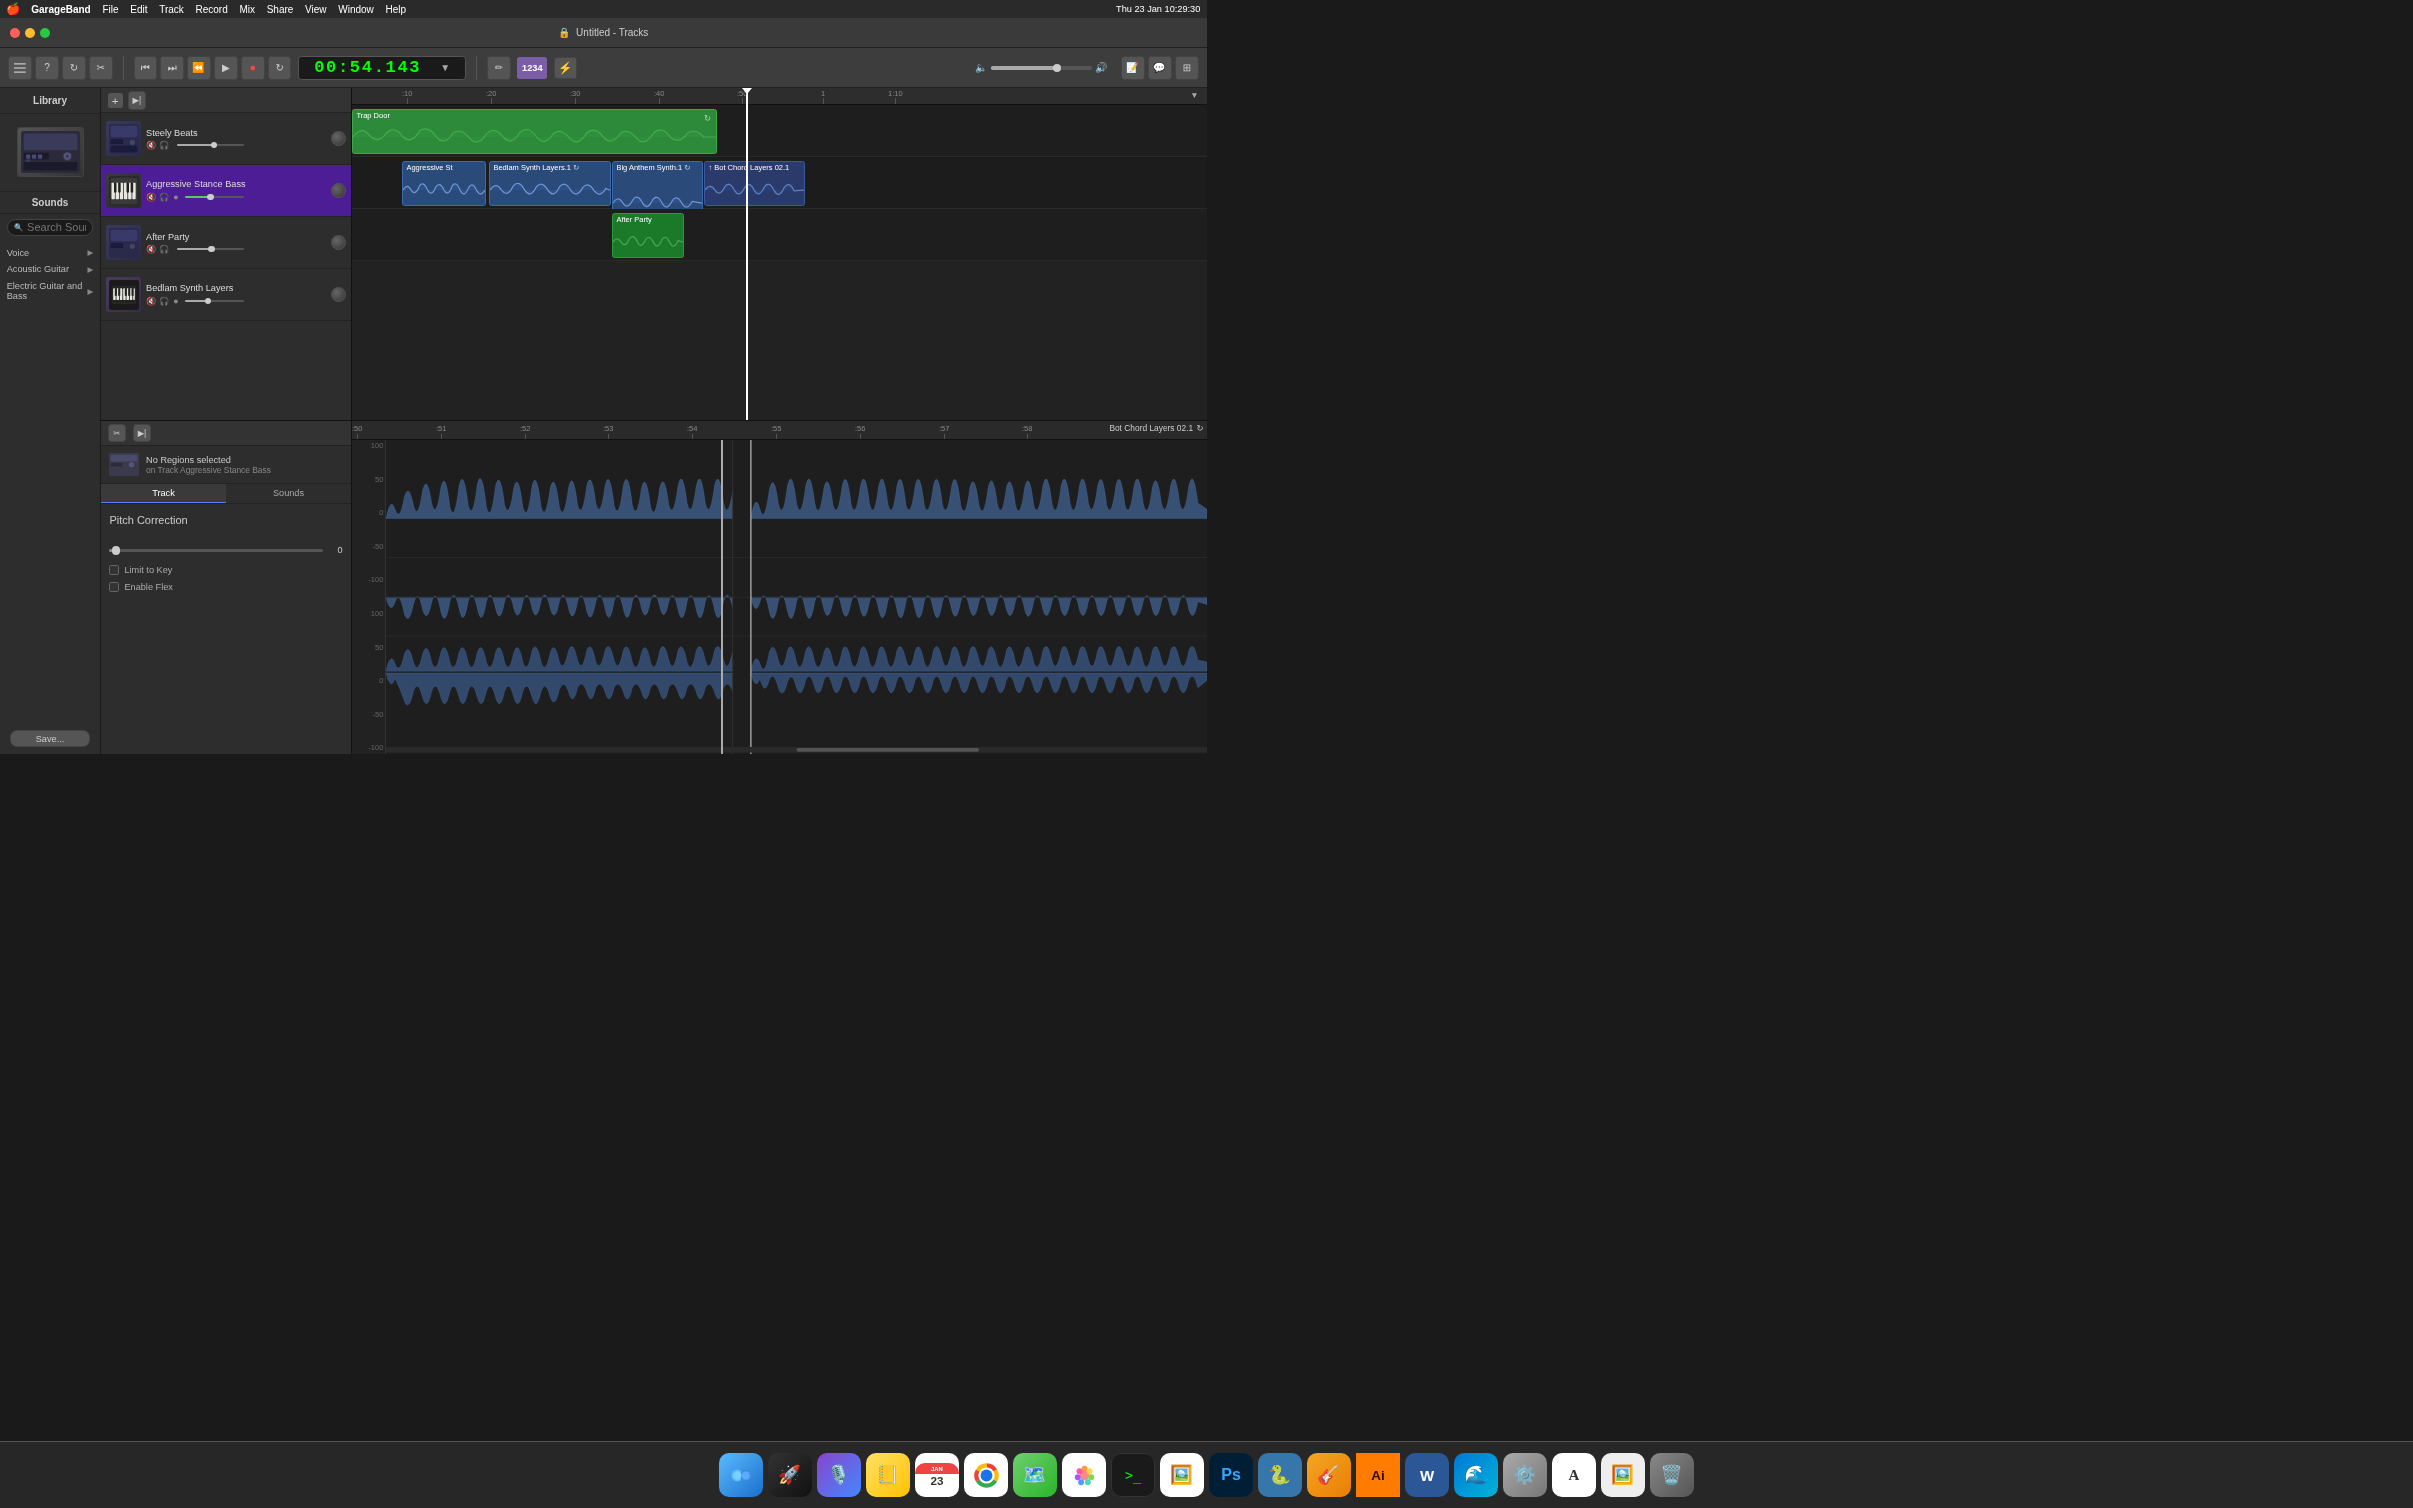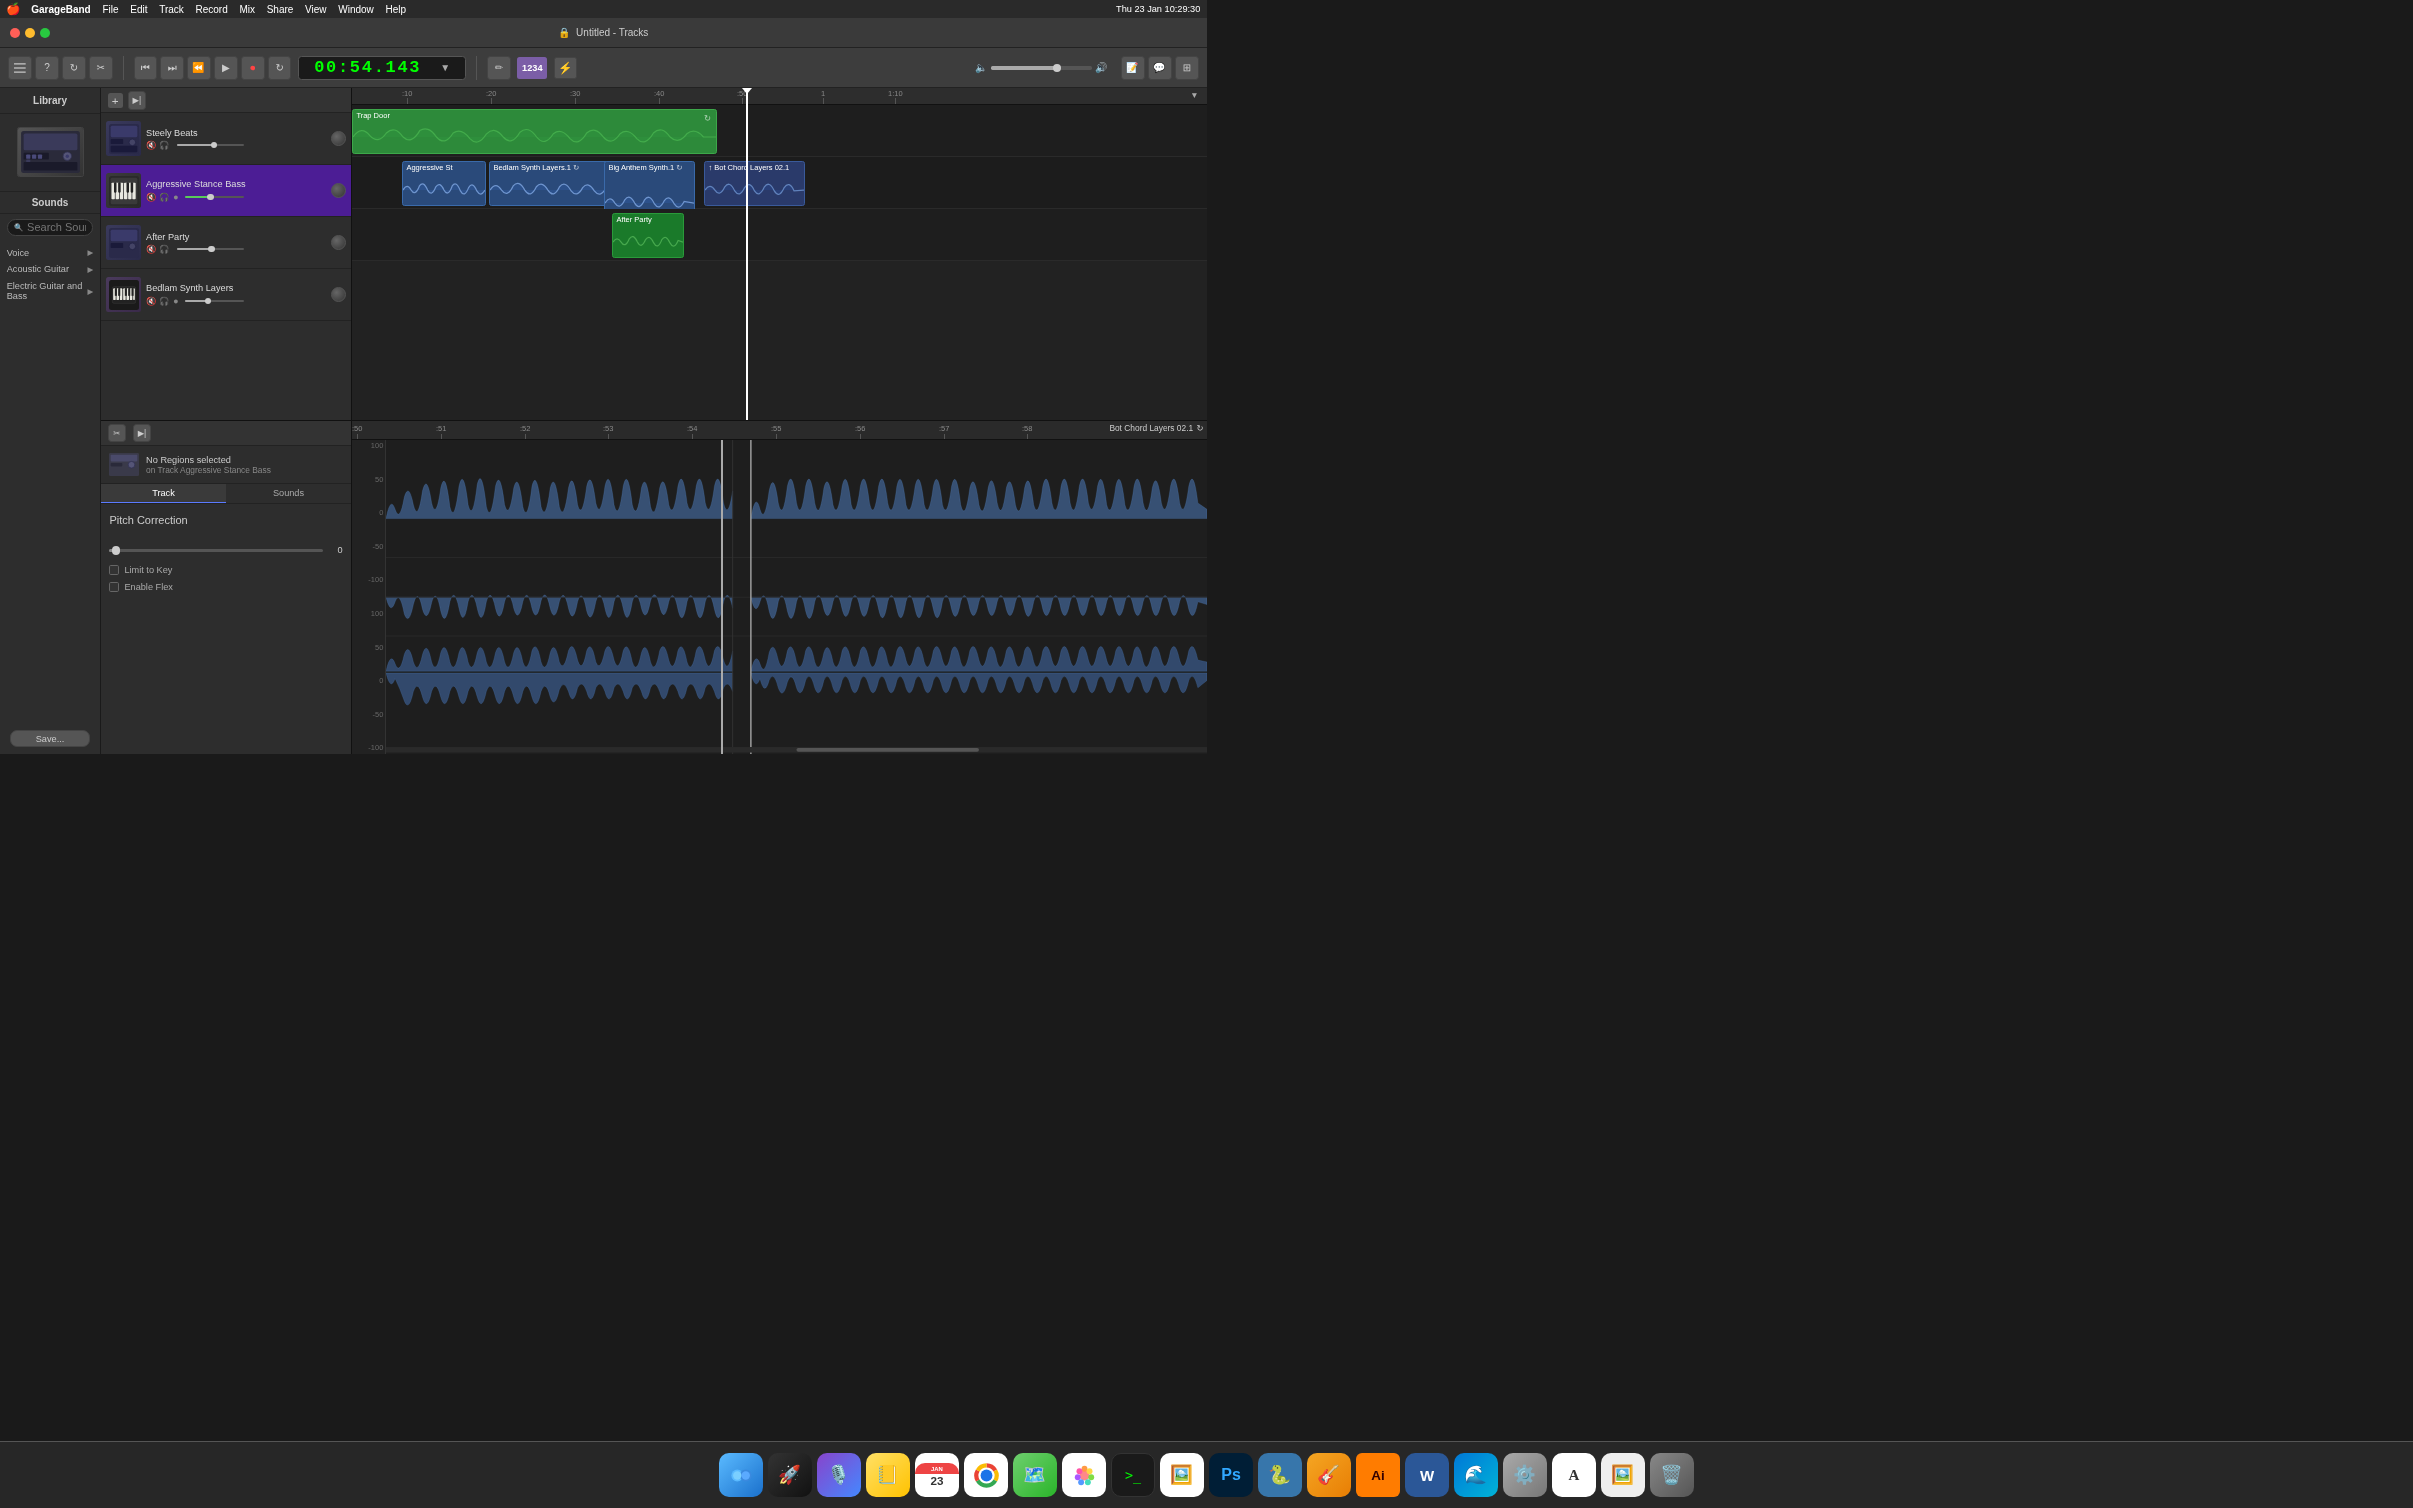--- a/index.html
+++ b/index.html
@@ -1024,21 +1024,21 @@
               </svg>
             </div>
 
             <div class="region region-blue" style="left:137px;width:122px;top:3.4px;height:45px;">
               <div class="region-label">Bedlam Synth Layers.1 <span style="opacity:0.7;">↻</span></div>
               <svg style="position:absolute;bottom:0;width:100%;height:29px;" viewBox="0 0 145 35" preserveAspectRatio="none">
                 <path d="M0 17 Q7 6 14 17 Q21 27 28 12 Q35 4 42 17 Q49 28 56 13 Q63 5 70 17 Q77 28 84 13 Q91 5 98 18 Q105 27 112 14 Q119 6 126 18 Q133 27 140 15 L145 17" stroke="rgba(140,180,240,0.7)" stroke-width="1.5" fill="rgba(50,100,180,0.3)"></path>
               </svg>
             </div>
 
-            <div class="region region-blue" style="left:252px;width:91px;top:3.4px;height:58px;">
+            <div class="region region-blue" style="left:260px;width:91px;top:3.4px;height:58px;">
               <div class="region-label">Big Anthem Synth.1 <span style="opacity:0.7;">↻</span></div>
               <svg style="position:absolute;bottom:0;width:100%;height:29px;" viewBox="0 0 108 35" preserveAspectRatio="none">
                 <path d="M0 17 Q6 7 12 17 Q18 26 24 13 Q30 5 36 17 Q42 27 48 13 Q54 5 60 18 Q66 27 72 14 Q78 6 84 18 Q90 27 96 15 L108 17" stroke="rgba(140,180,240,0.7)" stroke-width="1.5" fill="rgba(50,100,180,0.3)"></path>
               </svg>
             </div>
 
             <div class="region region-blue2" style="left:352px;width:101px;top:3.4px;height:45px;">
               <div class="region-label">↑ Bot Chord Layers 02.1</div>
               <svg style="position:absolute;bottom:0;width:100%;height:29px;" viewBox="0 0 120 35" preserveAspectRatio="none">
                 <path d="M0 17 Q6 8 12 17 Q18 26 24 13 Q30 5 36 18 Q42 27 48 14 Q54 5 60 18 Q66 27 72 13 Q78 5 84 18 Q90 28 96 14 Q102 5 108 18 L120 17" stroke="rgba(120,160,220,0.7)" stroke-width="1.5" fill="rgba(40,80,160,0.3)"></path>
@@ -1329,21 +1329,21 @@
     </div>
   </div>
 
   <div class="dock-item">
     <div class="dock-icon-bg" style="background:linear-gradient(135deg,#f5a623,#e87e04);border-radius:10px;">
       <span style="font-size:18.4px;">🎸</span>
     </div>
   </div>
 
   <div class="dock-item">
-    <div class="dock-icon-bg" style="background:#ff7c00;border-radius:6px;">
+    <div class="dock-icon-bg" style="background:#ff7c00;border-radius:0;">
       <span style="font-size:13.4px;color:#330000;font-weight:bold;font-family:sans-serif;">Ai</span>
     </div>
   </div>
 
   <div class="dock-item">
     <div class="dock-icon-bg" style="background:#2b5797;border-radius:10px;">
       <span style="font-size:15px;color:#fff;font-weight:bold;">W</span>
     </div>
   </div>
 

